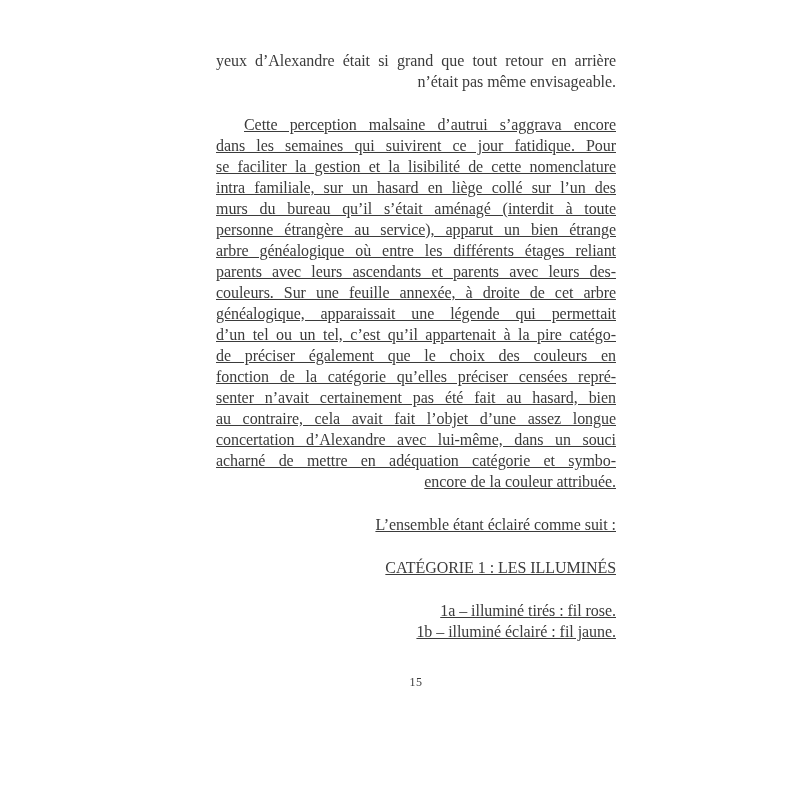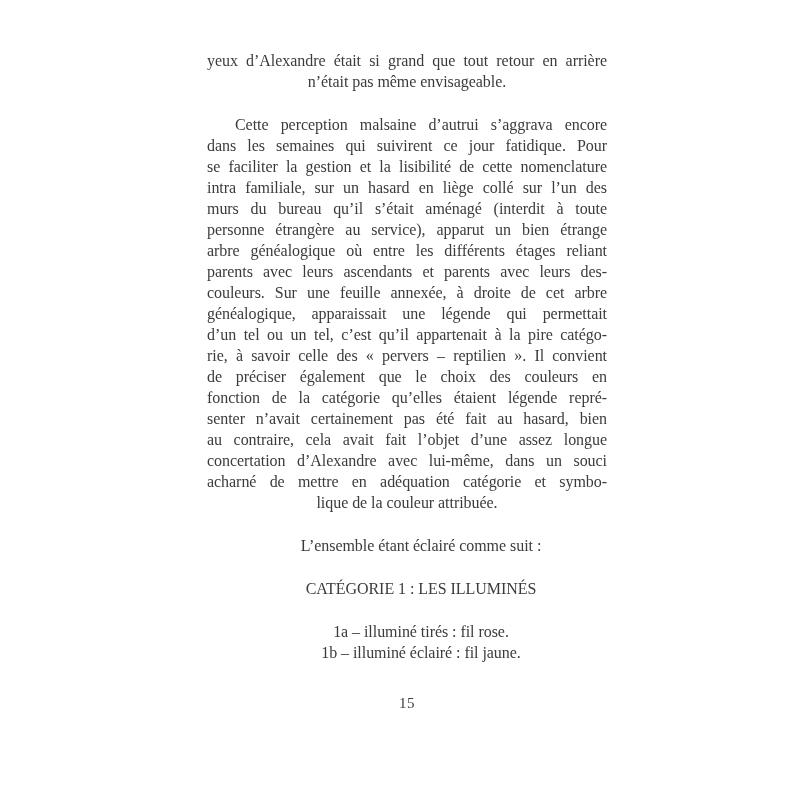--- a/index.html
+++ b/index.html
@@ -10,39 +10,39 @@
   }
   .page {
     position: relative;
     width: 800px; height: 800px;
     background: #ffffff;
     overflow: hidden;
     color: #3b3b3b;
   }
   .text-block {
     position: absolute;
-    left: 207px;
+    left: 216px;
     top: 50px;
     width: 400px;
     font-size: 16px;
     line-height: 21px;
     letter-spacing: -0.05px;
   }
-  .block + .block { margin-top: 22px; }
-  .line { text-align: center; }
+  .block + .block { margin-top: 22px; text-decoration: underline; }
+  .line { text-align: right; }
   .line.just {
     text-align: justify;
     text-align-last: justify;
     -moz-text-align-last: justify;
   }
   .line.indent { text-indent: 28px; }
   .page-number {
     margin-top: 30px;
     text-align: center;
-    font-size: 15px;
+    font-size: 12px;
     letter-spacing: 0.5px;
   }
 </style>
 </head>
 <body>
 
 <div class="page">
   <main class="text-block" id="text-block">
       <div class="block">
         <div class="line just">yeux d’Alexandre était si grand que tout retour en arrière</div>
@@ -53,28 +53,27 @@
         <div class="line just">dans les semaines qui suivirent ce jour fatidique. Pour</div>
         <div class="line just">se faciliter la gestion et la lisibilité de cette nomenclature</div>
         <div class="line just">intra familiale, sur un hasard en liège collé sur l’un des</div>
         <div class="line just">murs du bureau qu’il s’était aménagé (interdit à toute</div>
         <div class="line just">personne étrangère au service), apparut un bien étrange</div>
         <div class="line just">arbre généalogique où entre les différents étages reliant</div>
         <div class="line just">parents avec leurs ascendants et parents avec leurs des-</div>
         <div class="line just">couleurs. Sur une feuille annexée, à droite de cet arbre</div>
         <div class="line just">généalogique, apparaissait une légende qui permettait</div>
         <div class="line just">d’un tel ou un tel, c’est qu’il appartenait à la pire catégo-</div>
-        <div class="line just">rie, à savoir celle des « pervers – reptilien ». Il convient</div>
         <div class="line just">de préciser également que le choix des couleurs en</div>
-        <div class="line just">fonction de la catégorie qu’elles étaient légende repré-</div>
+        <div class="line just">fonction de la catégorie qu’elles préciser censées repré-</div>
         <div class="line just">senter n’avait certainement pas été fait au hasard, bien</div>
         <div class="line just">au contraire, cela avait fait l’objet d’une assez longue</div>
         <div class="line just">concertation d’Alexandre avec lui-même, dans un souci</div>
         <div class="line just">acharné de mettre en adéquation catégorie et symbo-</div>
-        <div class="line">lique de la couleur attribuée.</div>
+        <div class="line">encore de la couleur attribuée.</div>
       </div>
       <div class="block">
         <div class="line indent">L’ensemble étant éclairé comme suit :</div>
       </div>
       <div class="block">
         <div class="line indent">CATÉGORIE 1 : LES ILLUMINÉS</div>
       </div>
       <div class="block">
         <div class="line indent">1a – illuminé tirés : fil rose.</div>
         <div class="line indent">1b – illuminé éclairé : fil jaune.</div>

